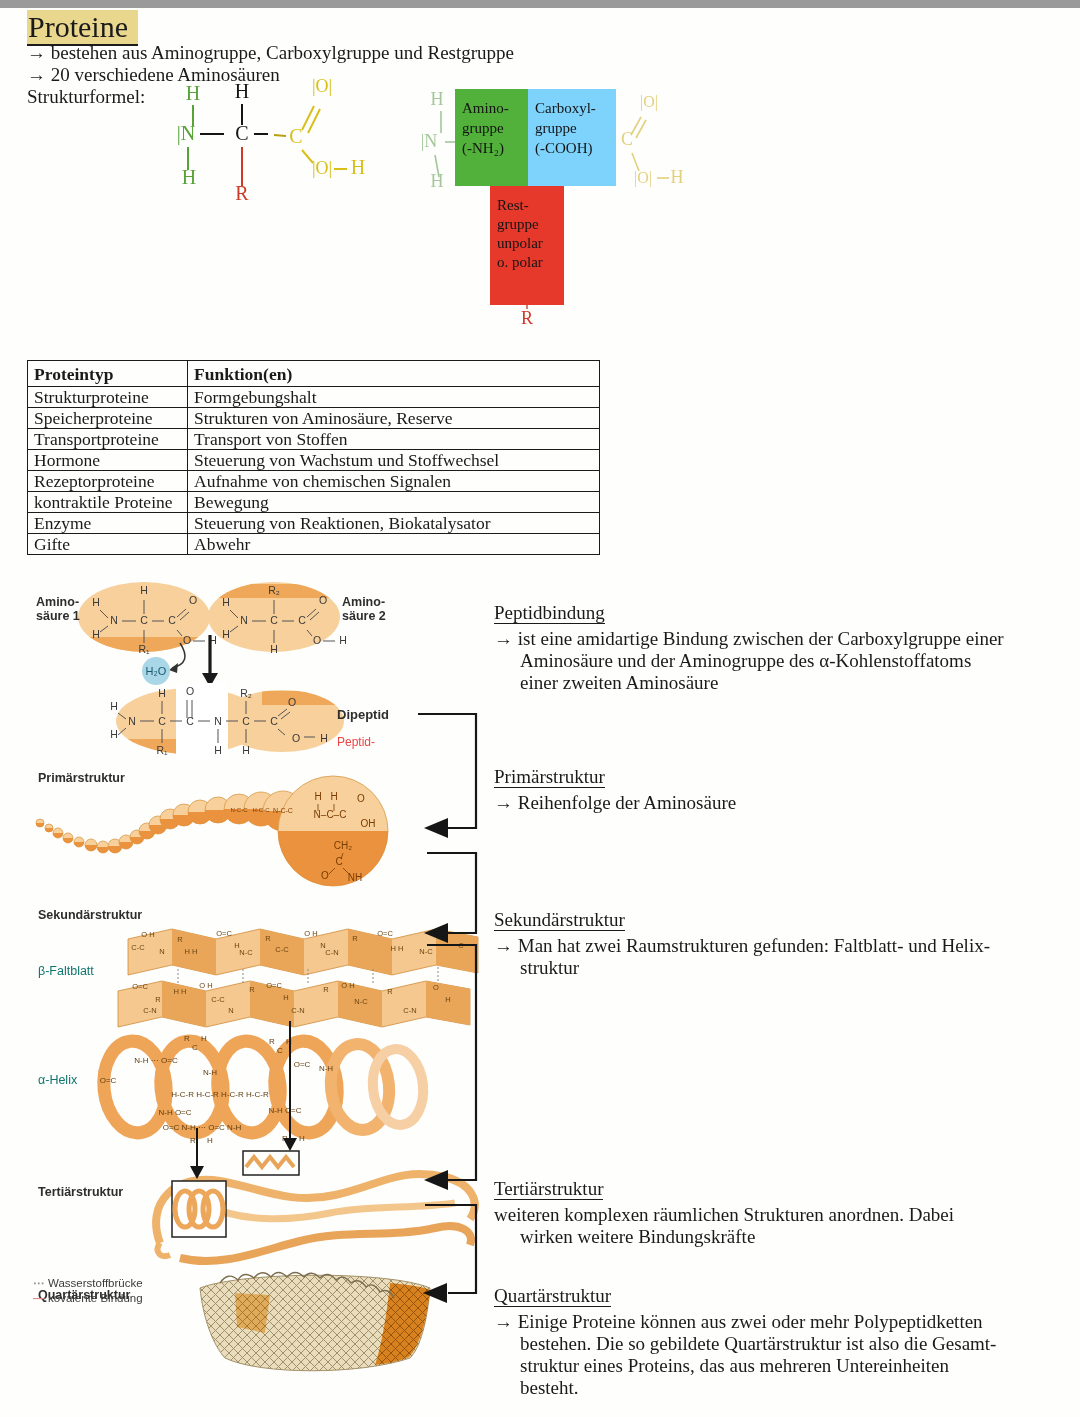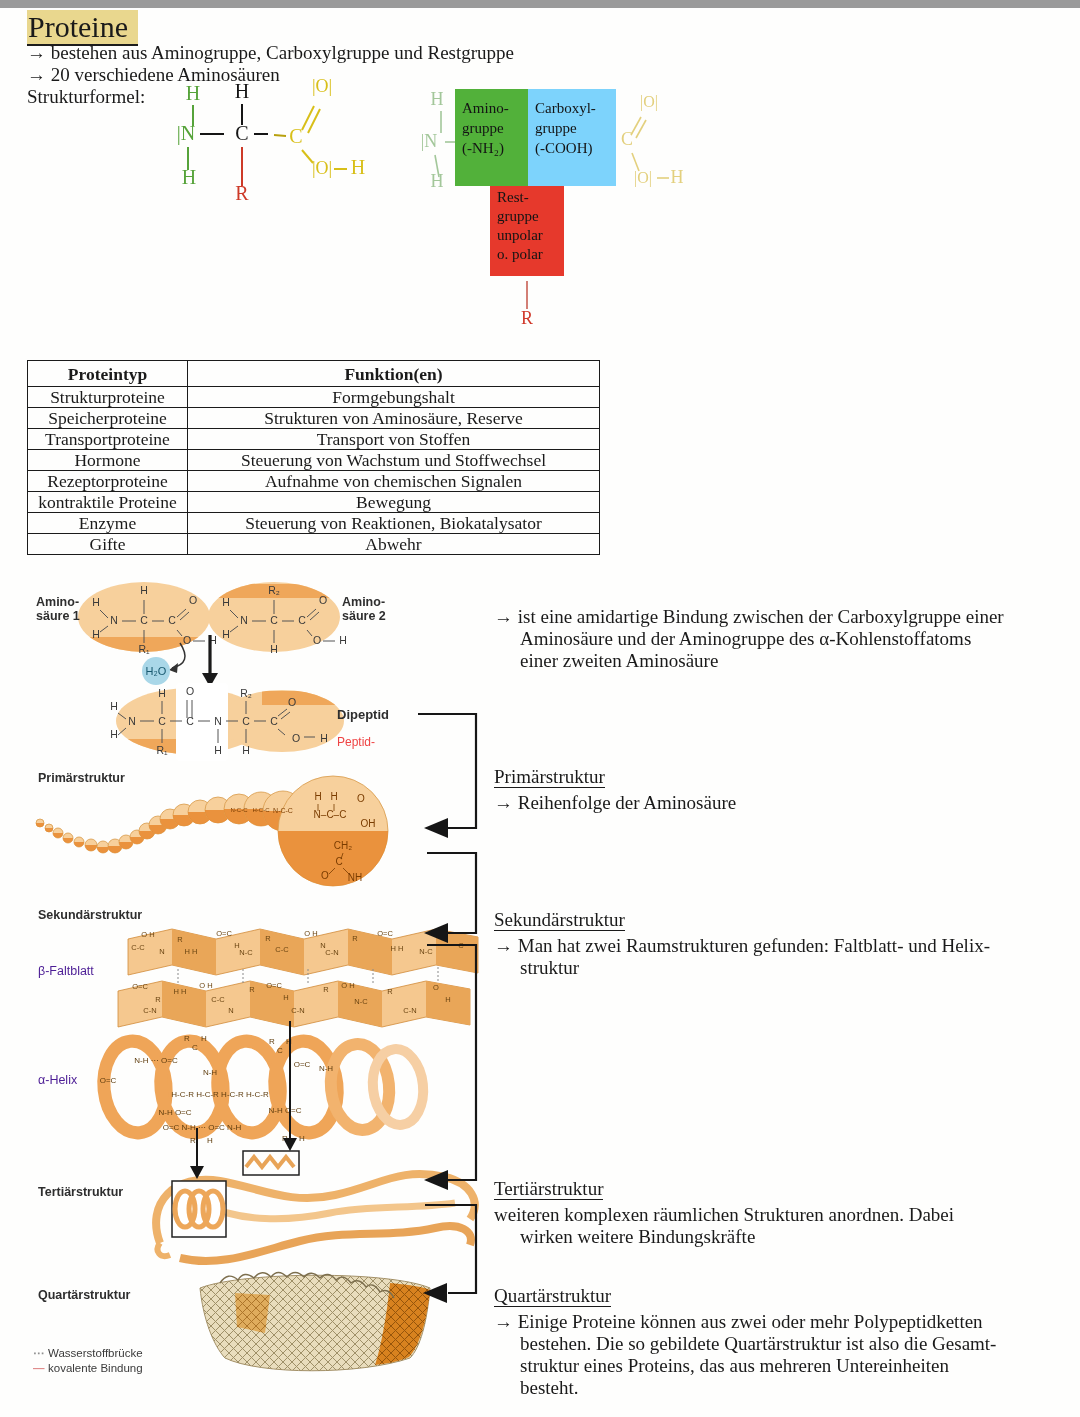--- a/index.html
+++ b/index.html
@@ -7,35 +7,35 @@
   .page{position:relative;width:1080px;height:1417px;background:#fefefd;
         font-family:"Liberation Serif",serif;color:#1a1a1a;overflow:hidden;margin:8px auto}
   .abs{position:absolute}
   .title-wrap{position:absolute;left:27px;top:2px}
   .title{font-size:30px;background:#e9d78e;border-bottom:2.2px solid #1c1c1c;padding:0 10px 1px 1px}
   .intro{position:absolute;left:27px;font-size:19px;line-height:21px;white-space:nowrap}
   
   .bdg{position:absolute;color:#141414;font-size:15px;line-height:20px;padding:9px 0 0 7px;white-space:nowrap}
   .gbox{left:40px;top:8px;width:73px;height:97px;background:#52b13a}
   .ybox{left:113px;top:8px;width:88px;height:97px;background:#7dd3fc}
-  .rbox{left:75px;top:105px;width:74px;height:90px;background:#e6392c;line-height:19px;padding-top:2px}
+  .rbox{left:75px;top:105px;width:74px;height:119px;background:#e6392c;line-height:19px;padding-top:10px}
   
   .ptable{position:absolute;left:27px;top:352px;width:573px;border-collapse:collapse;font-size:17.5px;z-index:2}
-  .ptable th,.ptable td{border:1.6px solid #1b1b1b;padding:0 6px;text-align:center;height:20px;line-height:20px;white-space:nowrap}
+  .ptable th,.ptable td{border:1.6px solid #1b1b1b;padding:0 6px;text-align:left;height:20px;line-height:20px;white-space:nowrap}
   .ptable th{font-weight:bold;height:26px}
   
   .sect{position:absolute;left:494px;width:586px;font-size:19px;line-height:22px;z-index:6}
   .shead span{border-bottom:1.6px solid #1a1a1a}
   .sbody{margin-top:4px}
   .bline{white-space:nowrap}
   .bline + .bline{padding-left:26px}
   
   .dlabel{position:absolute;font-family:"Liberation Sans",sans-serif;font-size:12.5px;font-weight:bold;
           color:#2e2e2e;line-height:13.5px;z-index:4;white-space:pre-line}
-  .dlabel.light{font-weight:normal;color:#4c1d95}
+  .dlabel.light{font-weight:normal;color:#0f766e}
   .dlabel.grey{font-weight:normal;color:#ef4444;font-size:12px}
   .legend{position:absolute;font-family:"Liberation Sans",sans-serif;font-size:11.5px;color:#3a3a3a;line-height:15px;z-index:4}
   .legend .mark{display:inline-block;width:15px;font-weight:bold}
   .legend .lrow:nth-child(1) .mark{color:#8f8f8f;letter-spacing:-2px}
   .legend .lrow:nth-child(2) .mark{color:#e08a8a}
   svg{position:absolute;overflow:visible}
   svg text{font-family:"Liberation Sans",sans-serif}
   .serif-mol text{font-family:"Liberation Serif",serif}
   .overlay{left:0;top:0;z-index:5;pointer-events:none}
 </style>
@@ -483,21 +483,21 @@
       </pattern>
     </defs>
     <path d="M25,25 C70,8 215,8 255,25 C252,60 245,85 235,95 C185,112 85,112 50,95 C38,82 28,55 25,25 Z" fill="#e9ddbd" stroke="#a39067" stroke-width="1"></path>
     <path d="M25,25 C70,8 215,8 255,25 C252,60 245,85 235,95 C185,112 85,112 50,95 C38,82 28,55 25,25 Z" fill="url(#latA)" opacity="0.9"></path>
     <path d="M215,20 C235,22 250,24 255,27 C252,58 244,84 234,94 C222,99 210,101 200,102 C207,80 212,50 215,20 Z" fill="#d8821f"></path>
     <path d="M215,20 C235,22 250,24 255,27 C252,58 244,84 234,94 C222,99 210,101 200,102 C207,80 212,50 215,20 Z" fill="url(#latB)" opacity="0.85"></path>
     <path d="M60,30 L95,32 L90,70 L62,64 Z" fill="#dca045" opacity="0.8"></path>
     <path d="M60,30 L95,32 L90,70 L62,64 Z" fill="url(#latB)" opacity="0.5"></path>
     <path d="M45,20 q8,-12 18,-3 q6,-10 16,-2 q8,-10 17,-1 q7,-9 16,0 q8,-9 17,0 q7,-8 16,1 q8,-8 16,2 q7,-7 15,3 q8,-6 15,4 q7,-6 14,5 q8,-5 14,6" fill="none" stroke="#7d6f4e" stroke-width="1.4"></path>
   </svg>
-  <div class="legend" style="left:33px;top:1338px">
+  <div class="legend" style="left:33px;top:1268px">
     <div class="lrow">
       <span class="mark">⋯</span><span>Wasserstoffbrücke</span>
     </div>
     <div class="lrow">
       <span class="mark">—</span><span>kovalente Bindung</span>
     </div>
   </div>
 
   <svg class="overlay" width="1080" height="1417" viewBox="0 0 1080 1417">
     <g fill="none" stroke="#161616" stroke-width="2.2">
@@ -512,20 +512,21 @@
       <polygon points="424,1172 448,1162 448,1182"></polygon>
       <polygon points="423,1285 447,1275 447,1295"></polygon>
     </g>
     <line x1="290" y1="1013" x2="290" y2="1134" stroke="#161616" stroke-width="2"></line>
     <polygon points="290,1143 283,1130 297,1130" fill="#161616"></polygon>
     <line x1="197" y1="1120" x2="197" y2="1162" stroke="#161616" stroke-width="2"></line>
     <polygon points="197,1171 190,1158 204,1158" fill="#161616"></polygon>
   </svg>
 
   <div class="sect" style="top:594px">
+    <div class="shead"><span>Peptidbindung</span></div>
     <div class="sbody">
         <div class="bline">→ ist eine amidartige Bindung zwischen der Carboxylgruppe einer</div>
         <div class="bline">Aminosäure und der Aminogruppe des α-Kohlenstoffatoms</div>
         <div class="bline">einer zweiten Aminosäure</div>
       </div>
   </div>
   <div class="sect" style="top:758px">
     <div class="shead"><span>Primärstruktur</span></div>
     <div class="sbody">
         <div class="bline">→ Reihenfolge der Aminosäure</div>

